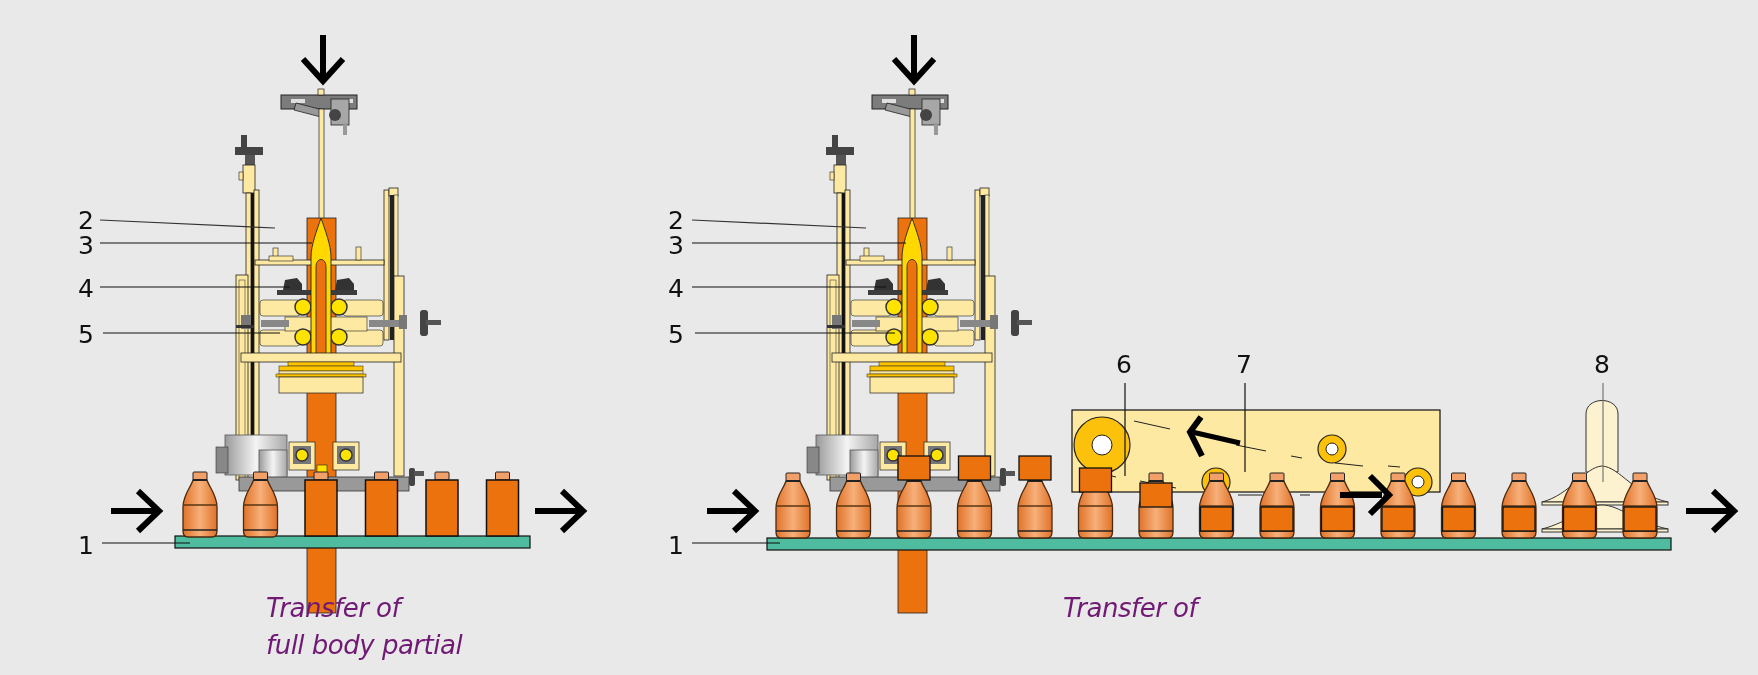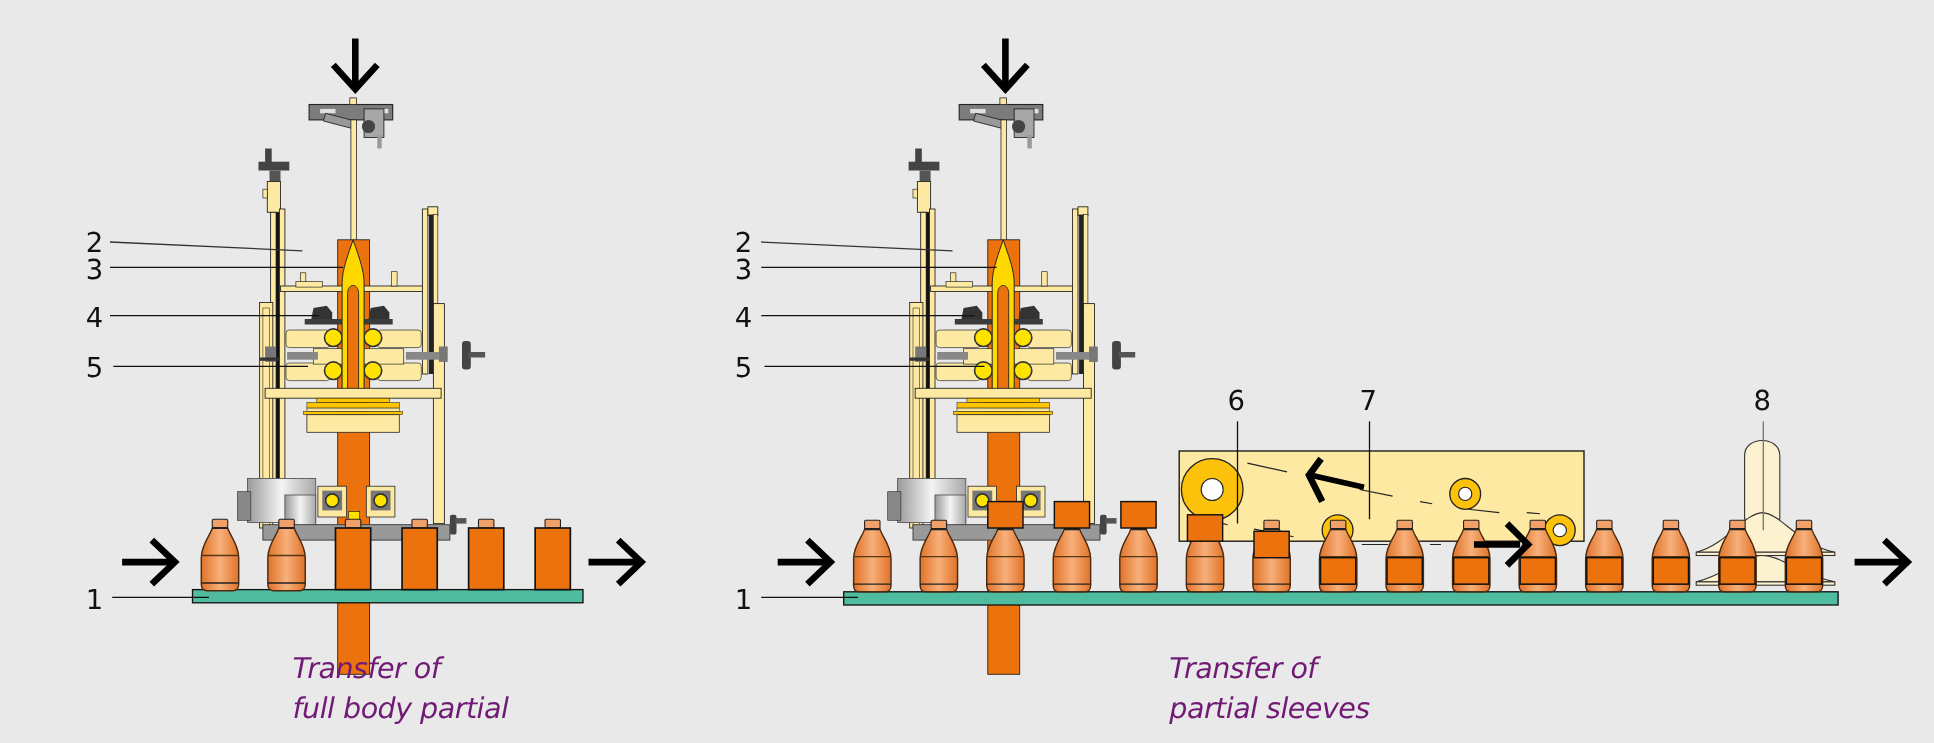--- a/index.html
+++ b/index.html
@@ -301,14 +301,13 @@
     <text class="num" x="1594" y="373">8</text>
   </g>
 </svg>
 
 <div class="caption" style="left:266px; top:590px;">
   <div>Transfer of</div>
   <div>full body partial</div>
 </div>
 <div class="caption" style="left:1063px; top:590px;">
   <div>Transfer of</div>
-  <div>partial sleeves</div>
 </div>
 
 </body></html>

